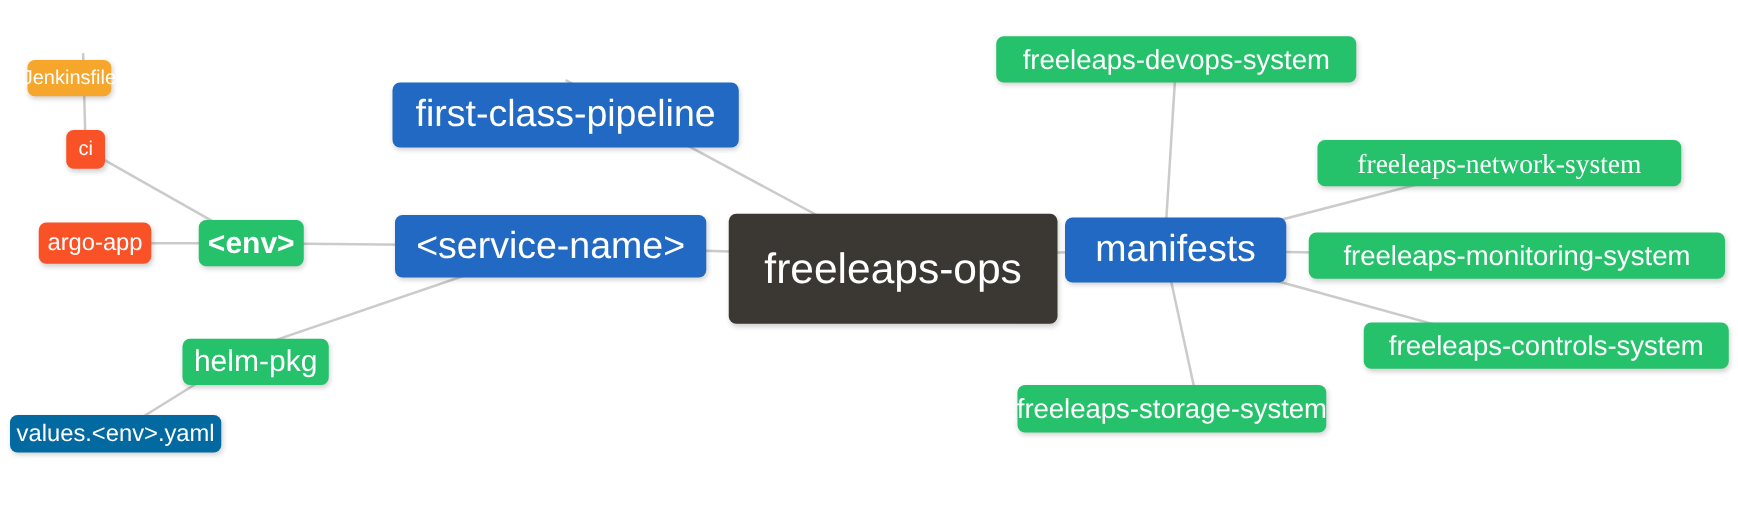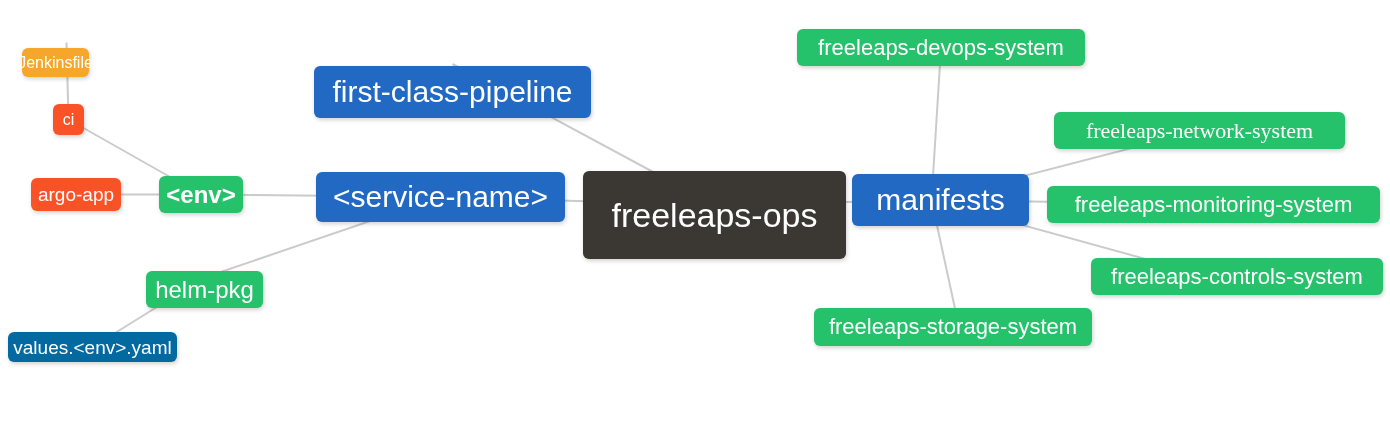--- a/index.html
+++ b/index.html
@@ -67,15 +67,15 @@
       <div class="node" style="left: 159px; top: 176px; width: 84px; height: 37px; font-size: 24px; background: rgb(37, 193, 107); font-weight: bold;">&lt;env&gt;</div>
       <div class="node" style="left: 146px; top: 259px; width: 117px; height: 37px; font-size: 24px; background: rgb(37, 193, 107); margin-top: 12px;">helm-pkg</div>
       <div class="node" style="left: 53px; top: 104px; width: 31px; height: 31px; font-size: 16px; background: rgb(250, 82, 39);">ci</div>
       <div class="node" style="left: 31px; top: 178px; width: 90px; height: 33px; font-size: 19px; background: rgb(250, 82, 39);">argo-app</div>
       <div class="node" style="left: 8px; top: 332px; width: 169px; height: 30px; font-size: 19px; background: #0369a1;">values.&lt;env&gt;.yaml</div>
       <div class="node" style="left: 22px; top: 28px; width: 67px; height: 29px; font-size: 16px; background: rgb(246, 166, 43); margin-top: 20px;">Jenkinsfile</div>
       <div class="node" style="left: 797px; top: 29px; width: 288px; height: 37px; font-size: 22px; background: rgb(37, 193, 107);">freeleaps-devops-system</div>
       <div class="node" style="left: 1054px; top: 112px; width: 291px; height: 37px; font-size: 22px; background: rgb(37, 193, 107); font-family: Liberation Serif, serif;">freeleaps-network-system</div>
       <div class="node" style="left: 1047px; top: 186px; width: 333px; height: 37px; font-size: 22px; background: rgb(37, 193, 107);">freeleaps-monitoring-system</div>
       <div class="node" style="left: 1063px; top: 258px; width: 292px; height: 37px; font-size: 22px; background: rgb(37, 193, 107); margin-left: 28px;">freeleaps-controls-system</div>
-      <div class="node" style="left: 814px; top: 308px; width: 278px; height: 38px; font-size: 22px; background: rgb(37, 193, 107);">freeleaps-storage-system</div>
+      <div class="node" style="left: 814px; top: 308px; width: 247px; height: 38px; font-size: 22px; background: rgb(37, 193, 107);">freeleaps-storage-system</div>
     </div>
 </div>
 
 </body></html>

